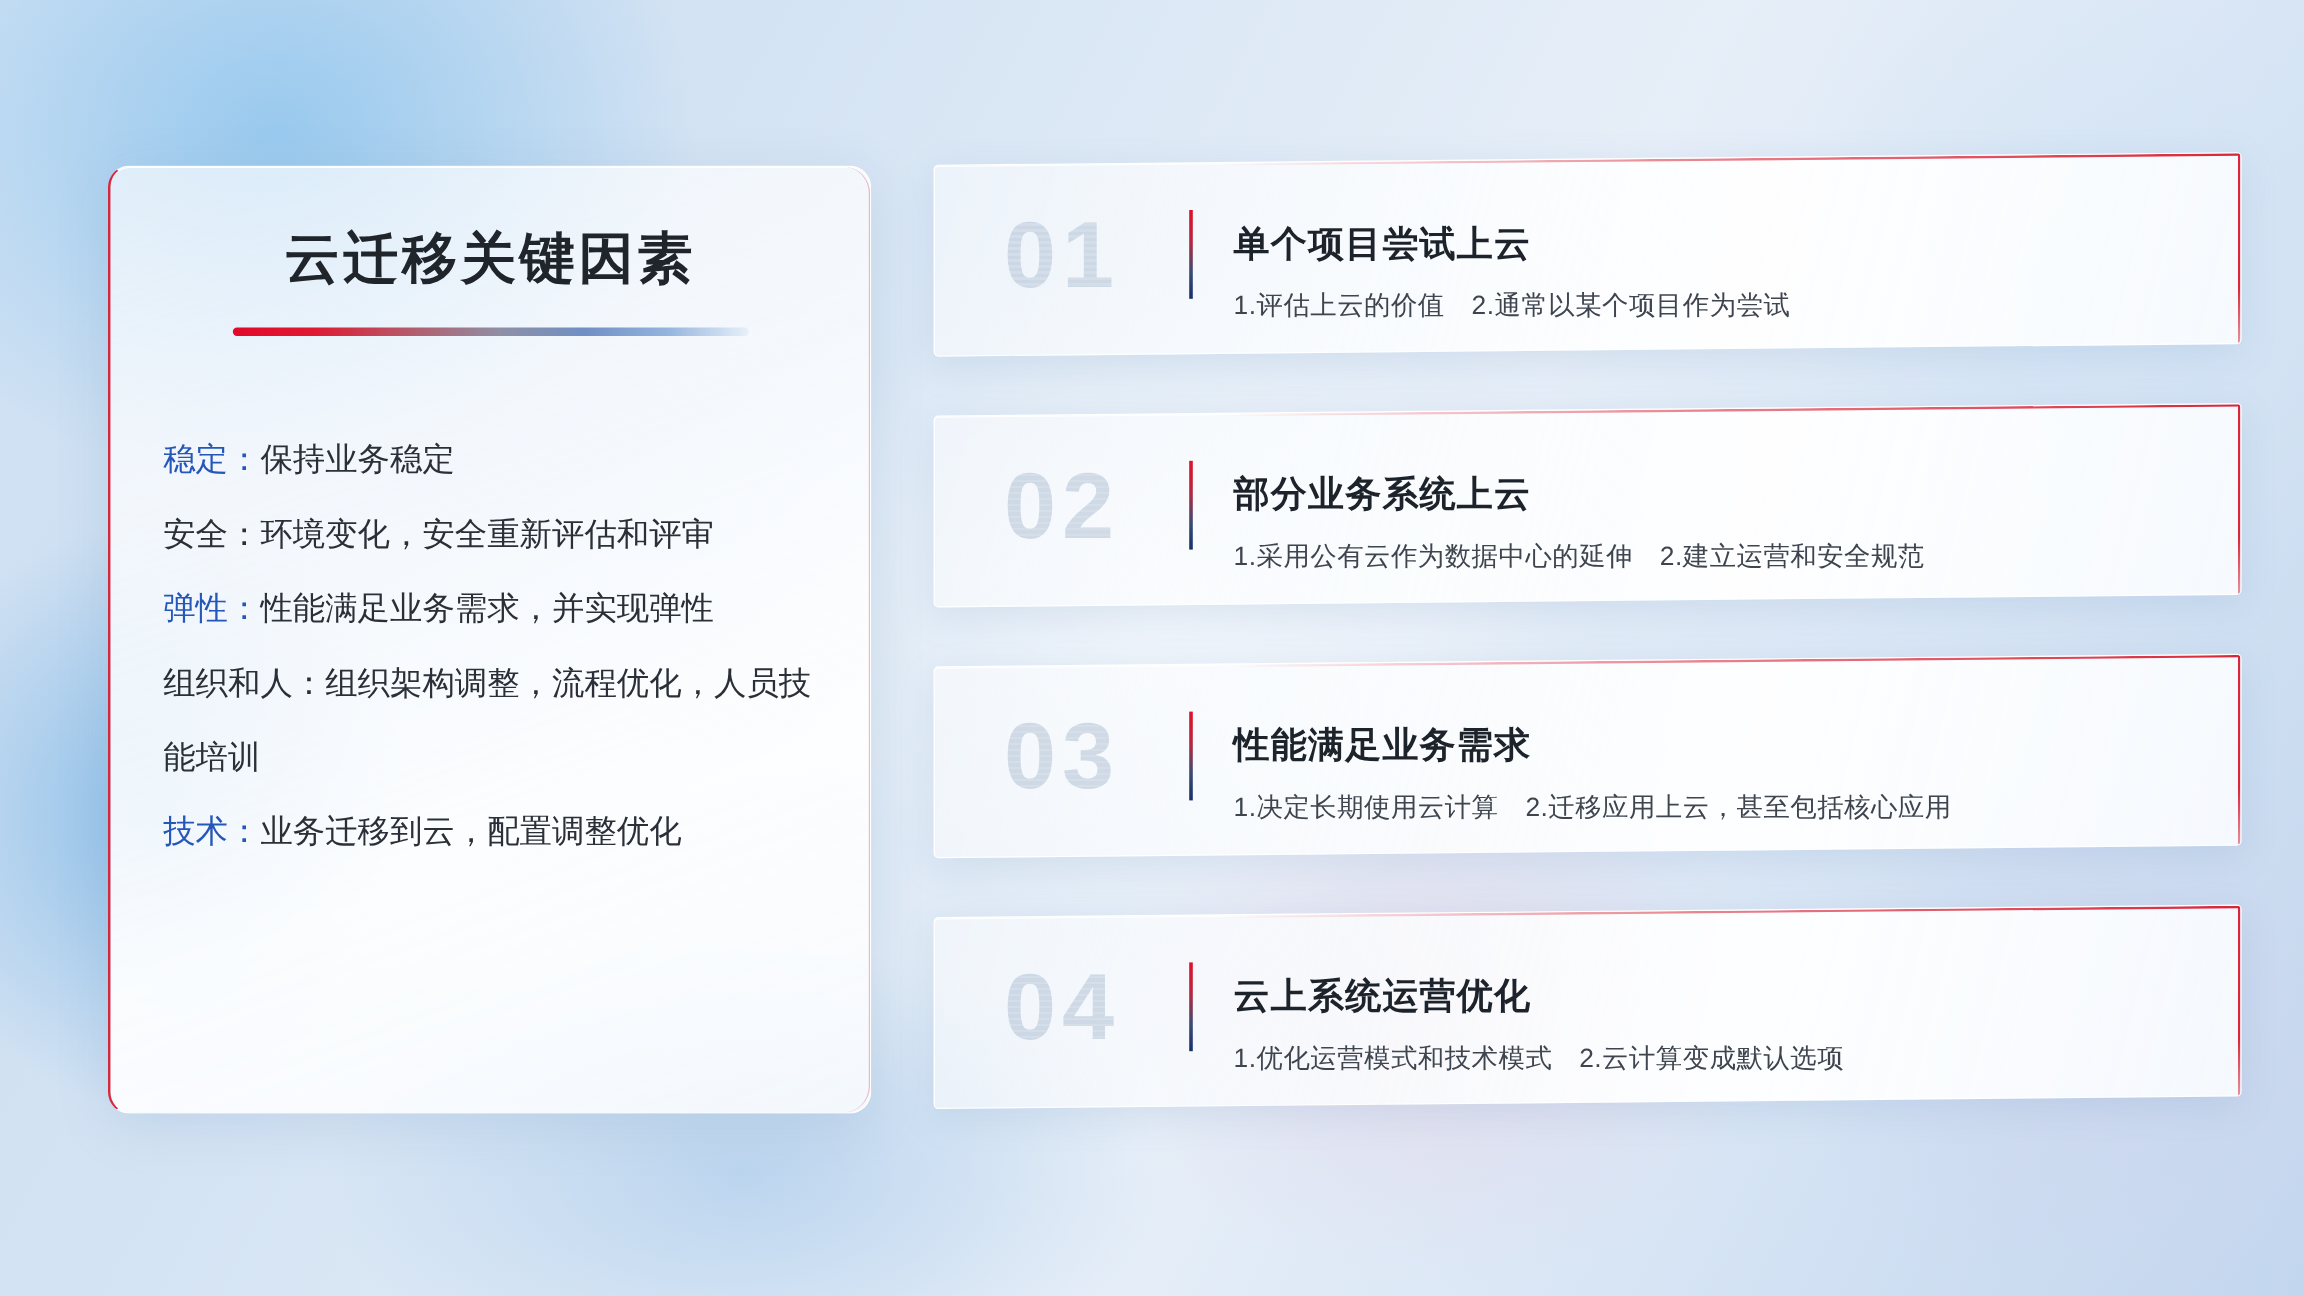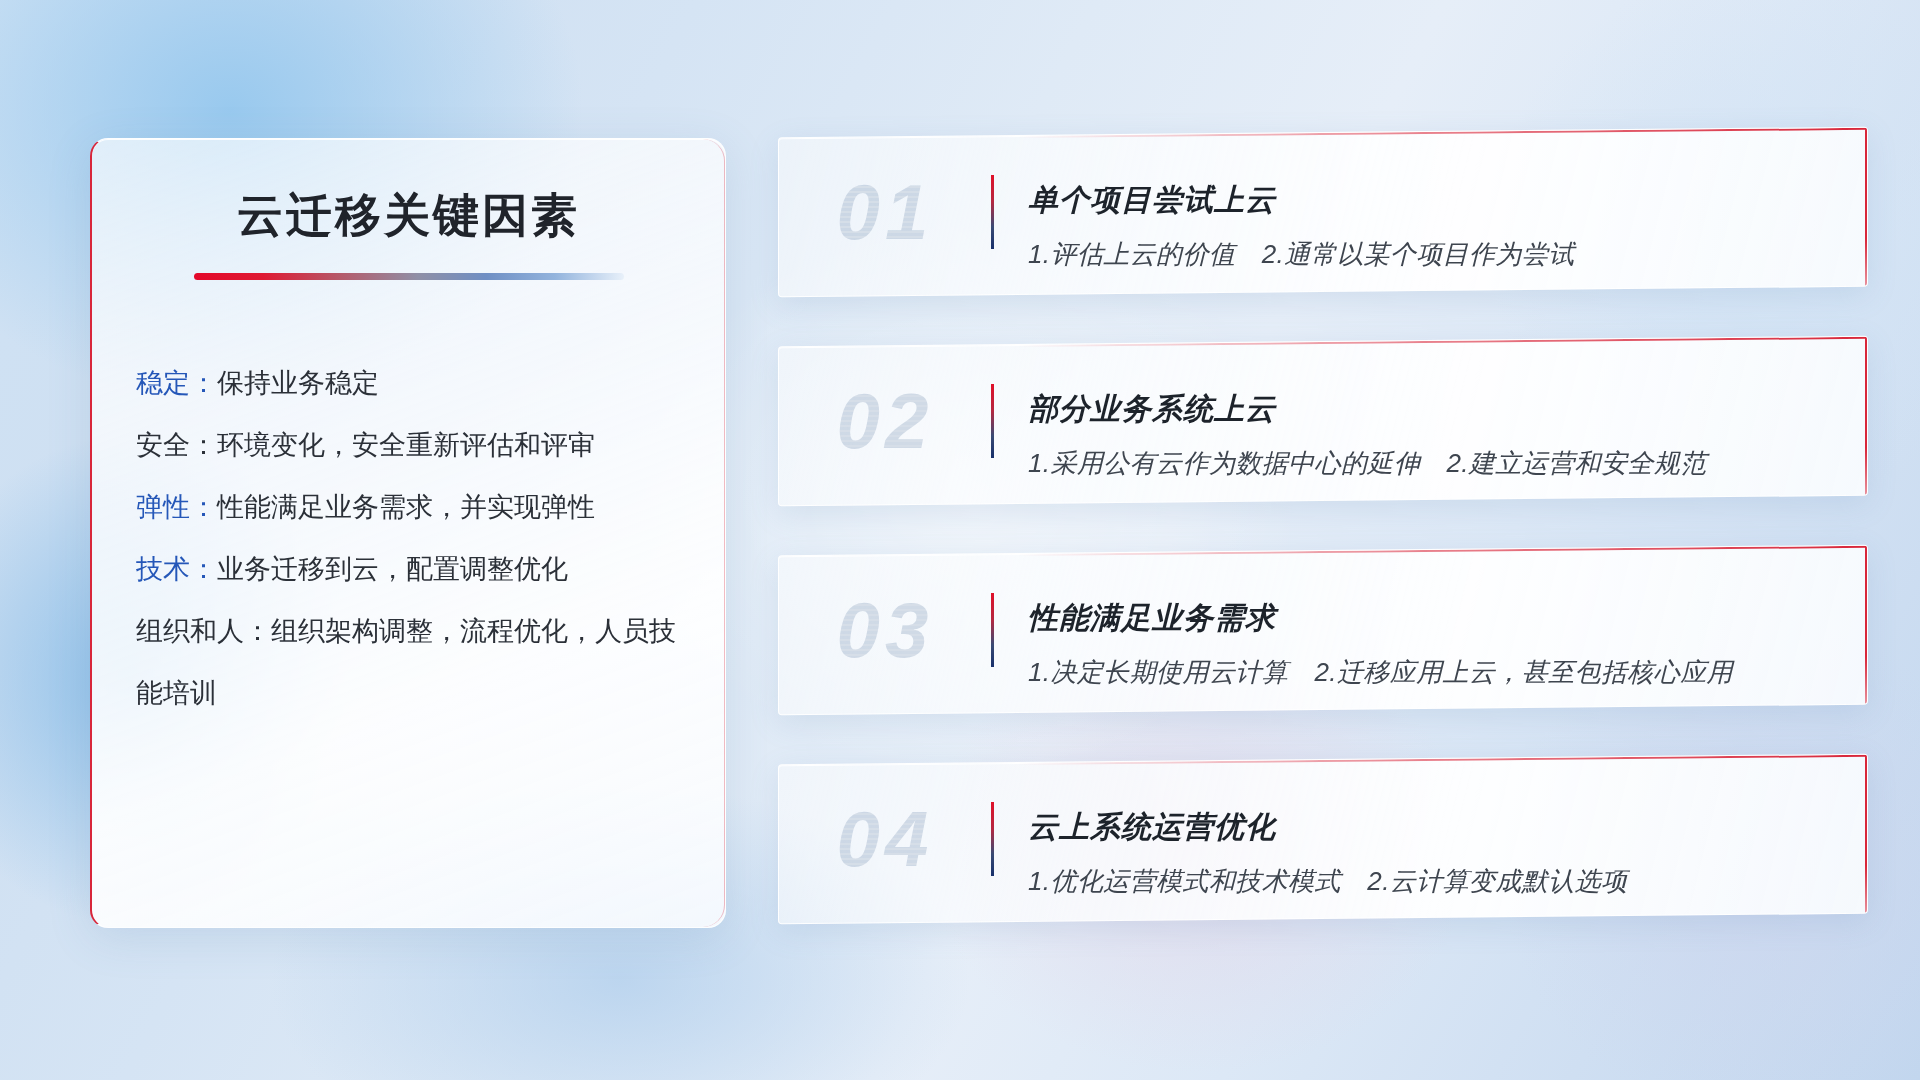--- a/index.html
+++ b/index.html
@@ -131,21 +131,20 @@
   .card-accent-right {
     right: 0; top: 0; width: 2px; height: 100%;
     background: linear-gradient(180deg, #d8263a 0%, #d8263a 70%, rgba(216,38,58,0.5) 100%);
   }
   .card-inner {
     position: relative;
     height: 100%;
     transform: skewY(0.55deg);
     display: flex;
     align-items: center;
-    font-style: italic;
   }
   .card-number {
     width: 212px;
     flex: 0 0 212px;
     text-align: center;
     font-size: 78px;
     font-weight: bold;
     letter-spacing: 5px;
     color: rgba(120,146,180,0.30);
     background-image: repeating-linear-gradient(
@@ -167,21 +166,21 @@
   }
   .card-text { flex: 1 1 auto; padding-right: 16px; margin-top: 28px; }
   .card-title {
     font-size: 30px;
     font-weight: bold;
     color: #1d232b;
     letter-spacing: 1px;
     margin-bottom: 16px;
   }
   .card-desc {
-    font-size: 26px;
+    font-size: 22px;
     color: #3e454f;
     letter-spacing: 0.4px;
   }
 </style>
 </head>
 <body>
 
 <div class="bg-glow glow-tl"></div>
 <div class="bg-glow glow-left-deep"></div>
 <div class="bg-glow glow-bottom"></div>
@@ -197,26 +196,26 @@
   <ul class="factor-list">
     <li class="factor-item">
       <span class="factor-key accent">稳定：</span><span class="factor-value">保持业务稳定</span>
     </li>
     <li class="factor-item">
       <span class="factor-key plain">安全：</span><span class="factor-value">环境变化，安全重新评估和评审</span>
     </li>
     <li class="factor-item">
       <span class="factor-key accent">弹性：</span><span class="factor-value">性能满足业务需求，并实现弹性</span>
     </li>
-    <li class="factor-item">
-      <span class="factor-key accent">技术：</span><span class="factor-value">业务迁移到云，配置调整优化</span>
-    </li>
     <li class="factor-item wrap">
       <span class="factor-key plain">组织和人：</span><span class="factor-value">组织架构调整，流程优化，人员技能培训</span>
     </li>
+    <li class="factor-item">
+      <span class="factor-key accent">技术：</span><span class="factor-value">业务迁移到云，配置调整优化</span>
+    </li>
   </ul>
 </section>
 
 <section class="cards">
 
   <article class="card">
     <span class="card-accent-top"></span>
     <span class="card-accent-right"></span>
     <div class="card-inner">
       <div class="card-number">01</div>

